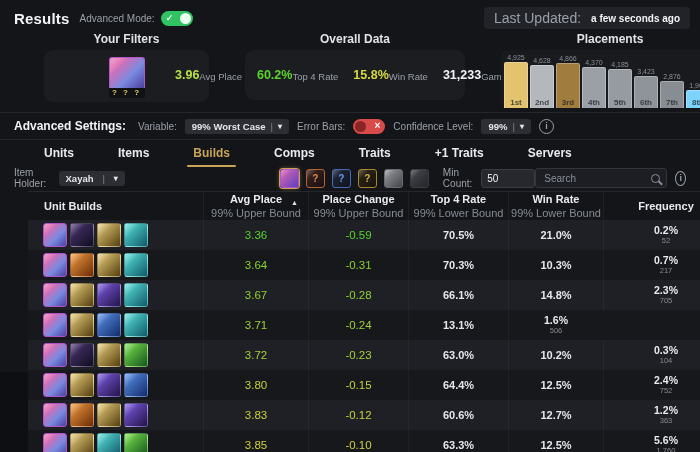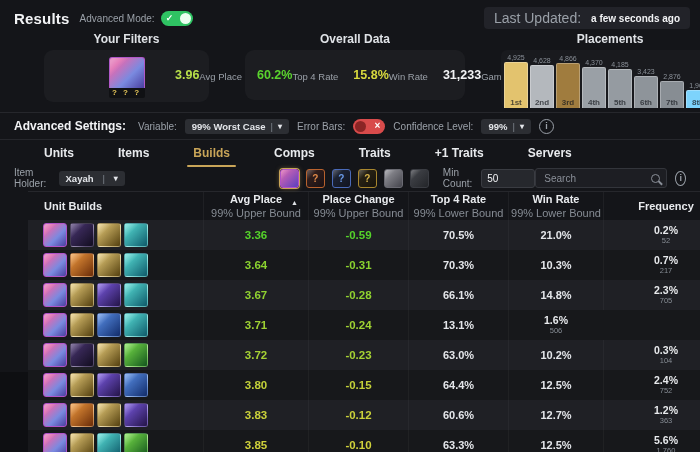--- a/index.html
+++ b/index.html
@@ -76,21 +76,21 @@
   .th:first-child{border-left:none;align-items:flex-start;padding-left:16px;box-sizing:border-box;}
   .th-main{font-size:11px;font-weight:bold;color:#e8eaed;line-height:1.1;}
   .th-sub{font-size:11px;color:#868c94;margin-top:1px;}
   .sort-tri{position:absolute;right:10px;top:7px;font-size:7px;color:#dfe2e6;}
   .trow{height:30px;align-items:center;cursor:pointer;}
   .trow:nth-child(odd){background:#1f2025;}
   .trow:nth-child(even){background:#17181b;}
   .td{display:flex;align-items:center;justify-content:center;height:100%;border-left:1px solid rgba(255,255,255,.04);}
   .td:first-child{border-left:none;justify-content:flex-start;padding-left:15px;box-sizing:border-box;gap:3px;}
   .td.freq{flex-direction:column;justify-content:center;}
-  .val{font-size:11.5px;font-weight:bold;}
+  .val{font-size:11.5px;font-weight:normal;}
   .val.plain{color:#e4e6ea;font-weight:600;font-size:11px;}
   .freq-pct{font-size:10.5px;font-weight:bold;color:#e8eaed;line-height:1.1;}
   .freq-cnt{font-size:7.5px;color:#868c94;line-height:1.2;}
   .tile{width:24px;height:24px;border-radius:3px;box-sizing:border-box;border:1px solid rgba(255,255,255,.18);flex:none;}
   .tile.champ{border:1px solid #b052c8;}
 </style>
 </head>
 <body>
 
 <div class="app">

